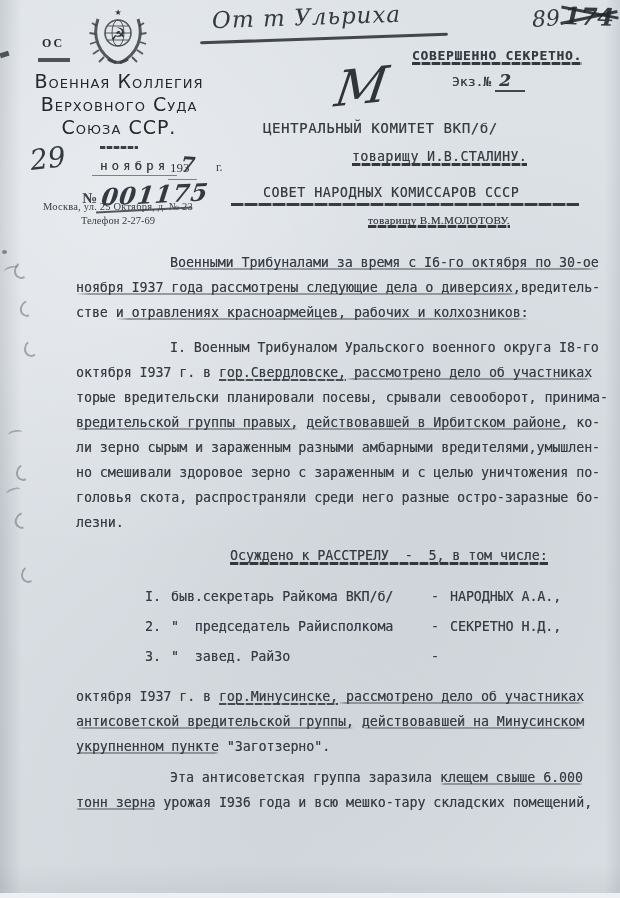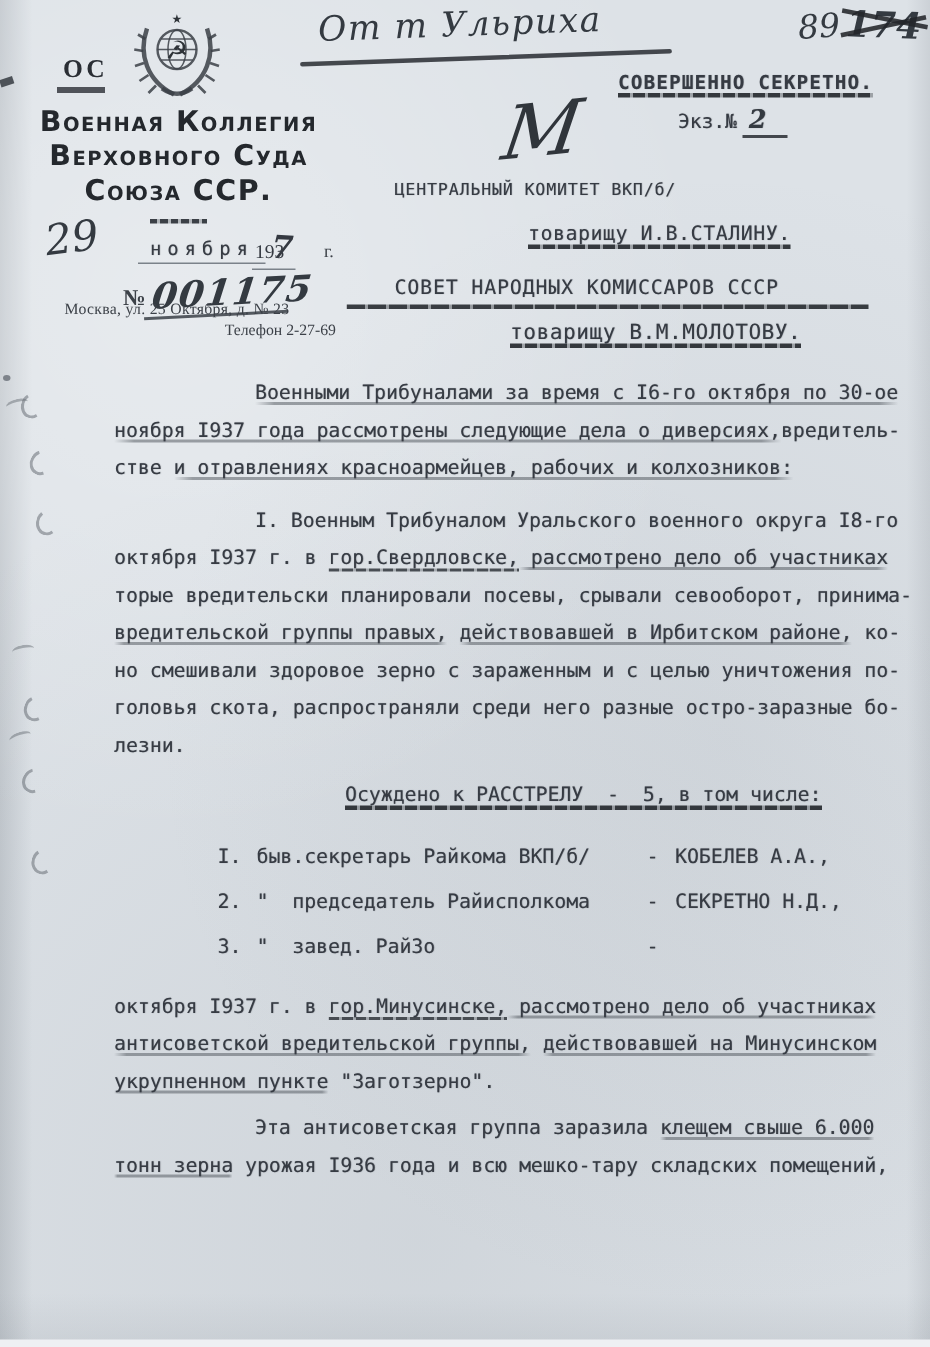--- a/index.html
+++ b/index.html
@@ -23,66 +23,66 @@
   .pr{font-family:"Liberation Serif",serif;color:#3c4148;}
   
   .u-pencil{background:linear-gradient(to right, rgba(88,94,101,0), rgba(88,94,101,.55) 3%,
             rgba(88,94,101,.55) 97%, rgba(88,94,101,0)) 0 100% / 100% 2px no-repeat;}
   .u-typed{background:repeating-linear-gradient(90deg, rgba(47,52,58,.85) 0 7px,
             rgba(47,52,58,.30) 7px 9px) 0 100% / 100% 2.5px no-repeat;padding-bottom:1px;}
   .u-heavy{background:repeating-linear-gradient(90deg, rgba(38,42,47,.92) 0 8px,
             rgba(38,42,47,.35) 8px 10px) 0 100% / 100% 3px no-repeat;padding-bottom:2px;}
   
   .os{left:42px;top:36px;font-family:"Liberation Serif",serif;font-weight:bold;
-      font-size:17px;letter-spacing:2px;color:#2a2e34;}
+      font-size:12px;letter-spacing:2px;color:#2a2e34;}
   .os-line{left:38px;top:58px;width:32px;height:4px;background:rgba(42,46,52,.8);}
   .emblem{left:88px;top:6px;}
   .org{left:4px;top:70px;width:230px;text-align:center;
-       font-family:"DejaVu Sans",sans-serif;font-weight:bold;font-variant:small-caps;
+       font-family:"DejaVu Sans",sans-serif;font-weight:normal;font-variant:small-caps;
        font-size:19px;line-height:23px;letter-spacing:1px;color:#24282d;}
   .org-sep{left:100px;top:146px;width:38px;height:3px;
        background:repeating-linear-gradient(90deg,#3b4046 0 5px,rgba(59,64,70,.3) 5px 7px);}
   .day{left:30px;top:142px;font-size:28px;transform:rotate(-7deg);}
   .month{left:92px;top:158px;font-size:12.5px;letter-spacing:4px;
          border-bottom:1px solid #7b828a;padding:0 8px 2px 8px;}
   .yearwrap{left:168px;top:152px;border-bottom:1px solid #7b828a;padding:0 2px 2px 2px;}
   .yearwrap .yp{font-family:"Liberation Serif",serif;font-size:13px;vertical-align:baseline;}
   .yearwrap .yh{font-family:"DejaVu Serif",serif;font-style:italic;font-weight:bold;
          font-size:21px;margin-left:-9px;display:inline-block;transform:rotate(3deg);}
   .gsuf{left:216px;top:160px;font-size:12px;}
   .numrow{left:82px;top:180px;}
   .numrow .no{font-family:"Liberation Serif",serif;font-weight:bold;font-size:15px;color:#3c4148;}
   .numrow .nv{font-size:24px;letter-spacing:1px;display:inline-block;
               transform:skewX(-10deg) rotate(-3deg);margin-left:5px;font-weight:bold;}
   .num-line{left:96px;top:209px;width:96px;height:2px;background:rgba(58,63,70,.85);transform:rotate(-3deg);}
   .addr{left:12px;top:201px;width:212px;text-align:center;font-size:10.5px;letter-spacing:.2px;}
-  .phone{left:12px;top:215px;width:212px;text-align:right;font-size:10.5px;}
+  .phone{left:12px;top:215px;width:212px;text-align:center;font-size:10.5px;}
   
   .routing{left:212px;top:4px;font-size:23px;letter-spacing:1px;transform:rotate(-2deg);}
   .routing-line{left:200px;top:37px;width:248px;height:3px;background:rgba(40,44,49,.85);
                 transform:rotate(-2deg);border-radius:2px;}
   .pg{left:532px;top:6px;font-size:22px;transform:rotate(-4deg);}
   .crossed{left:564px;top:2px;font-size:24px;font-weight:bold;transform:rotate(2deg);
            display:inline-block;position:absolute;}
   .crossed::before,.crossed::after{content:"";position:absolute;left:-4px;right:-4px;top:48%;
            border-top:3px solid rgba(35,38,42,.88);}
   .crossed::before{transform:rotate(-14deg);}
   .crossed::after{transform:rotate(9deg) translateY(-5px);}
   .secrecy{left:412px;top:48px;font-size:12.8px;letter-spacing:.8px;font-weight:bold;}
   .copy{left:452px;top:70px;font-size:13px;}
   .copy .cn{font-size:17px;font-weight:bold;border-bottom:2px solid rgba(40,44,49,.85);
             padding:0 14px 0 4px;margin-left:4px;}
   .flourish{left:336px;top:58px;font-size:50px;transform:skewX(-14deg) rotate(-6deg);color:#30353b;}
   
-  .r-org1{left:263px;top:120px;font-size:11px;letter-spacing:.6px;}
+  .r-org1{left:263px;top:120px;font-size:14px;letter-spacing:.6px;}
   .r-p1{left:352px;top:149px;font-size:13.2px;letter-spacing:.4px;}
   .r-org2{left:263px;top:185px;font-size:13.2px;letter-spacing:.6px;}
   .org2-line{left:231px;top:203px;width:348px;height:3px;
        background:repeating-linear-gradient(90deg, rgba(38,42,47,.9) 0 12px, rgba(38,42,47,.4) 12px 14px);}
-  .r-p2{left:340px;top:214px;font-size:14px;letter-spacing:.4px;}
+  .r-p2{left:368px;top:214px;font-size:11px;letter-spacing:.4px;font-family:Liberation Serif, serif;}
   
   .body{left:76px;top:250px;width:545px;font-size:13.2px;}
   .line{white-space:pre;line-height:25px;height:25px;}
   .line.indent{padding-left:94px;}
   .para{margin:0 0 10px 0;}
   .group1 .para:nth-child(2){margin-bottom:8px;}
   .para.verdict{margin:4px 0 14px 0;padding-left:154px;}
   .list{margin:0 0 12px 69px;}
   .convicted-row{display:flex;line-height:30px;white-space:pre;}
   .c-num{width:26px;}
@@ -174,30 +174,31 @@
         <div class="para">
           <div class="line indent"><span class="u-pencil">Военными Трибуналами за время с I6-го октября по 30-ое</span></div>
           <div class="line"><span class="u-pencil">ноября I937 года рассмотрены следующие дела о диверсиях,</span><span>вредитель-</span></div>
           <div class="line"><span>стве </span><span class="u-pencil">и отравлениях красноармейцев, рабочих и колхозников:</span></div>
         </div>
         <div class="para">
           <div class="line indent"><span>I. Военным Трибуналом Уральского военного округа I8-го</span></div>
           <div class="line"><span>октября I937 г. в </span><span class="u-typed">гор.Свердловске,</span><span class="u-pencil"> рассмотрено дело об участниках</span></div>
           <div class="line"><span>торые вредительски планировали посевы, срывали севооборот, принима-</span></div>
           <div class="line"><span class="u-pencil">вредительской группы правых,</span><span> </span><span class="u-pencil">действовавшей в Ирбитском районе,</span><span> ко-</span></div>
+          <div class="line"><span>ли зерно сырым и зараженным разными амбарными вредителями,умышлен-</span></div>
           <div class="line"><span>но смешивали здоровое зерно с зараженным и с целью уничтожения по-</span></div>
           <div class="line"><span>головья скота, распространяли среди него разные остро-заразные бо-</span></div>
           <div class="line"><span>лезни.</span></div>
         </div>
         <div class="para verdict">
           <div class="line"><span class="u-heavy">Осуждено к РАССТРЕЛУ  -  5, в том числе:</span></div>
         </div>
       </div>
     <div class="list">
-        <div class="convicted-row"><span class="c-num">I.</span><span class="c-title">быв.секретарь Райкома ВКП/б/</span><span class="c-dash">-</span><span class="c-name">КОБЕЛЕВ А.А.,</span></div>
+        <div class="convicted-row"><span class="c-num">I.</span><span class="c-title">быв.секретарь Райкома ВКП/б/</span><span class="c-dash">-</span><span class="c-name">НАРОДНЫХ А.А.,</span></div>
         <div class="convicted-row"><span class="c-num">2.</span><span class="c-title">"  председатель Райисполкома</span><span class="c-dash">-</span><span class="c-name">СЕКРЕТНО Н.Д.,</span></div>
         <div class="convicted-row"><span class="c-num">3.</span><span class="c-title">"  завед. РайЗо</span><span class="c-dash">-</span></div>
       </div>
     <div class="group2">
         <div class="para">
           <div class="line"><span>октября I937 г. в </span><span class="u-typed">гор.Минусинске,</span><span class="u-pencil"> рассмотрено дело об участниках</span></div>
           <div class="line"><span class="u-pencil">антисоветской вредительской группы,</span><span> </span><span class="u-pencil">действовавшей на Минусинском</span></div>
           <div class="line"><span class="u-pencil">укрупненном пункте</span><span> "Заготзерно".</span></div>
         </div>
         <div class="para">

